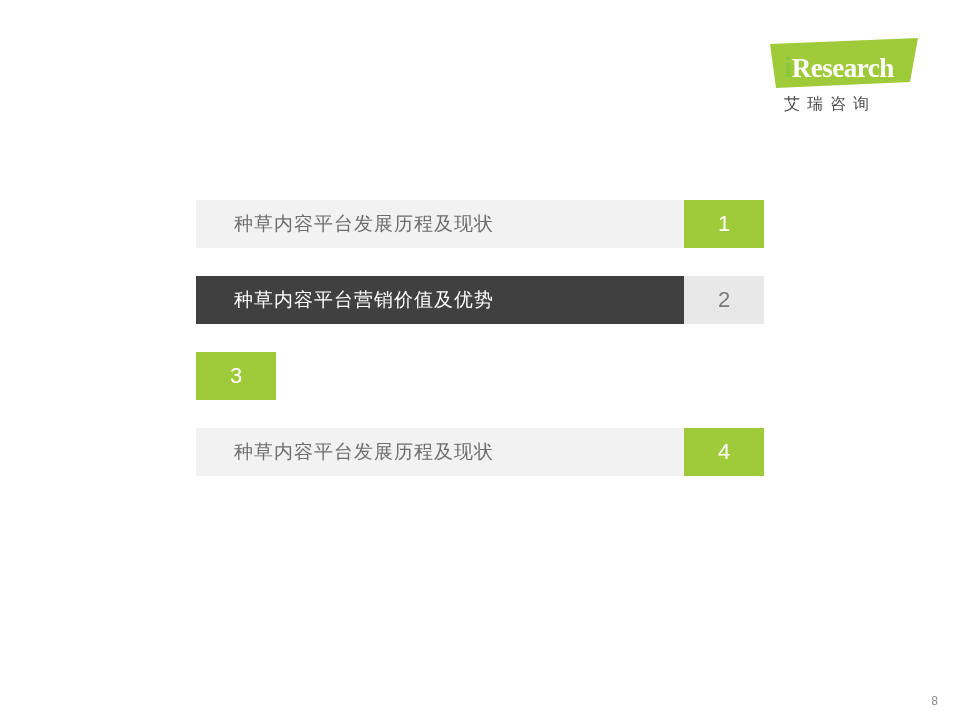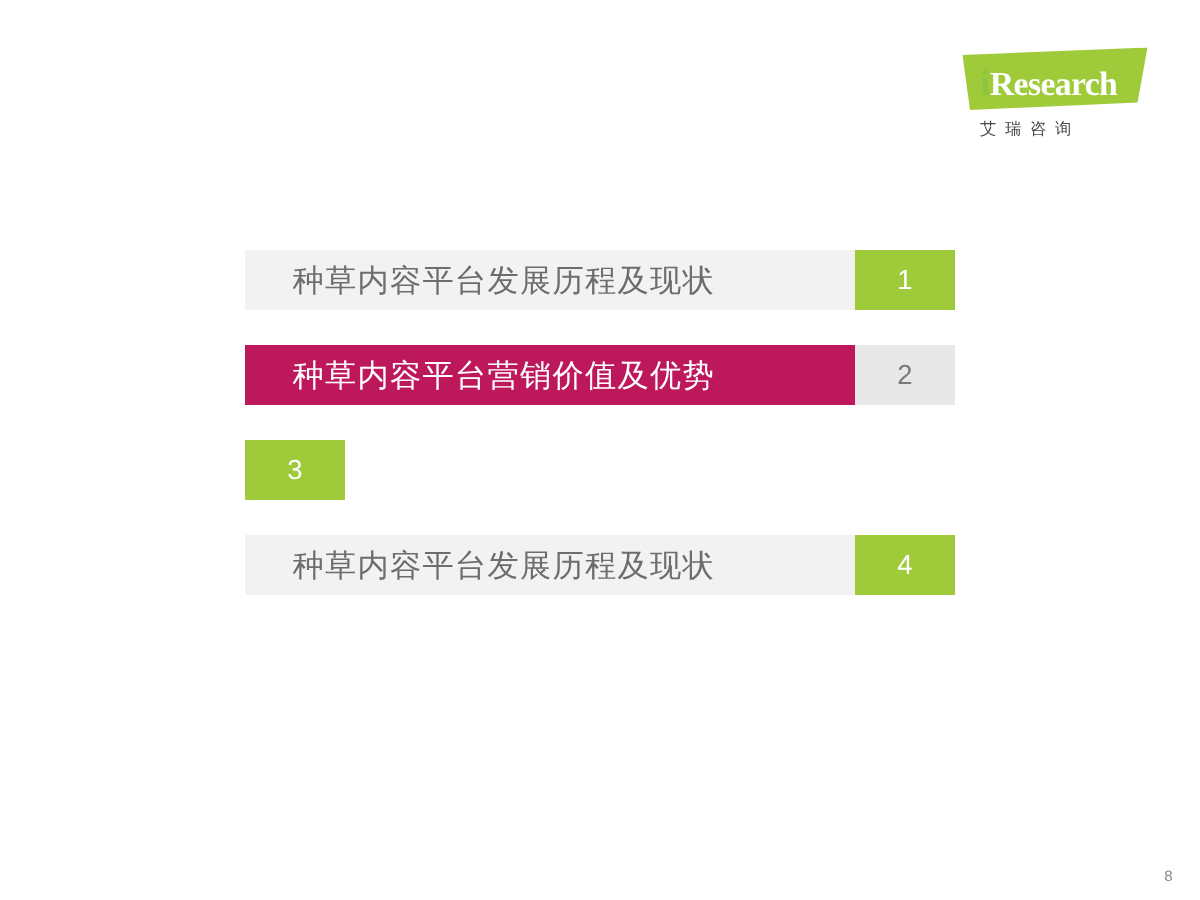--- a/index.html
+++ b/index.html
@@ -44,21 +44,21 @@
   .logo-i {
     color: #8cc63e;
     font-family: "Liberation Serif", serif;
     font-size: 30px;
     font-weight: bold;
   }
   .logo-sub {
     position: absolute;
     top: 56px;
     left: 14px;
-    font-size: 13px;
+    font-size: 16px;
     color: #4a4a4a;
     letter-spacing: 7px;
     white-space: nowrap;
   }
 
   
   .agenda {
     position: absolute;
     left: 196px;
     top: 200px;
@@ -70,37 +70,37 @@
     height: 48px;
     margin-bottom: 28px;
   }
   .agenda-label {
     flex: 1 1 auto;
     background: #f2f2f2;
     display: flex;
     align-items: center;
     padding-left: 38px;
     box-sizing: border-box;
-    font-size: 25px;
+    font-size: 19px;
     color: #6d6d6d;
     letter-spacing: 1px;
   }
   .agenda-num {
     width: 80px;
     flex: 0 0 80px;
     background: #9fcb3b;
     color: #ffffff;
     display: flex;
     align-items: center;
     justify-content: center;
     font-size: 22px;
     font-family: "Liberation Sans", sans-serif;
   }
   .agenda-row.active .agenda-label {
-    background: #be185d;
+    background: #404040;
     color: #ffffff;
   }
   .agenda-row.active .agenda-num {
     background: #e8e8e8;
     color: #7a7a7a;
   }
 
   
   .page-number {
     position: absolute;

